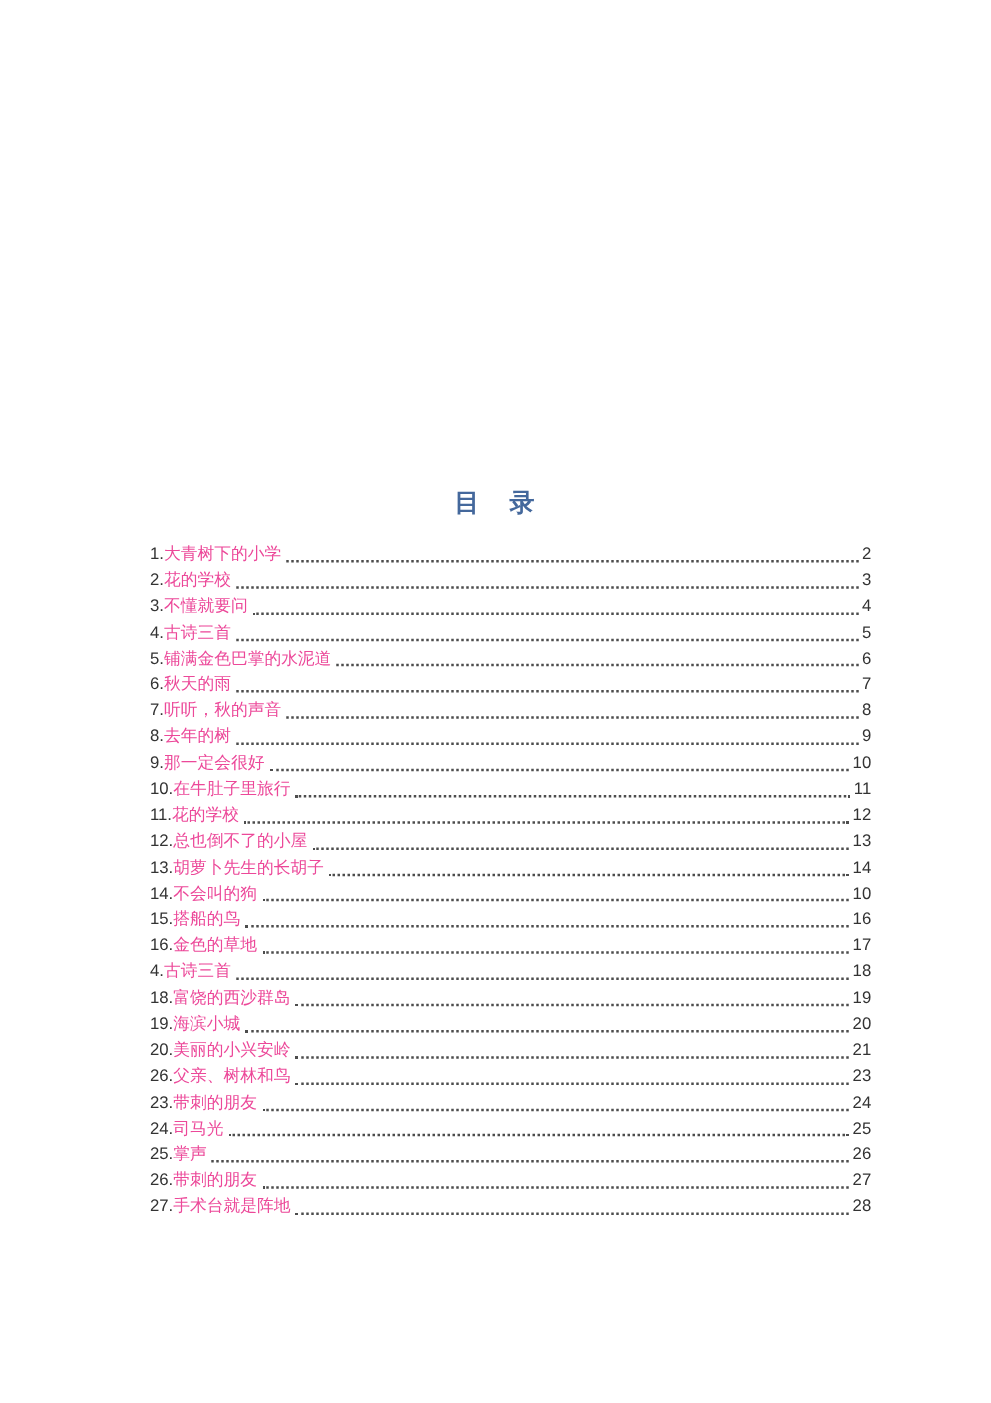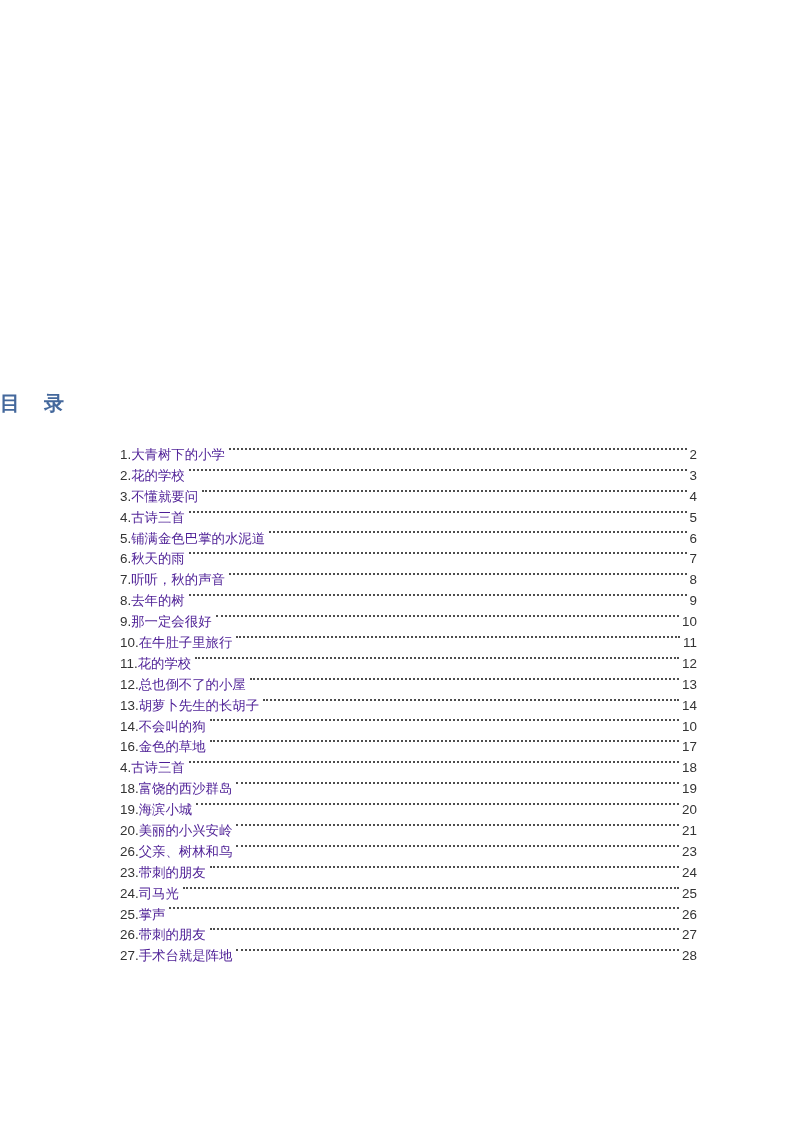--- a/index.html
+++ b/index.html
@@ -18,21 +18,21 @@
     width: 793px;
     height: 1122px;
     background: #ffffff;
     box-sizing: border-box;
     padding-top: 389px;
   }
   .toc-title {
     margin: 0 0 16px 0;
     height: 28px;
     line-height: 28px;
-    text-align: left;
+    text-align: center;
     font-family: "Liberation Sans", "DejaVu Sans", sans-serif;
     font-size: 20px;
     font-weight: bold;
     color: #44689c;
     letter-spacing: 2px;
   }
   .toc-list {
     margin-left: 120px;
     margin-right: 96px; 
   }
@@ -43,22 +43,21 @@
     line-height: 20.9px;
     font-size: 13.4px;
     white-space: nowrap;
     cursor: pointer;
   }
   .toc-num {
     font-family: "Liberation Sans", "DejaVu Sans", sans-serif;
     color: #333333;
   }
   .toc-label {
-    color: #4c1d95;
-    margin-top: 12px;
+    color: #ec4899;
   }
   .toc-leader {
     flex: 1 1 auto;
     align-self: flex-end;
     border-bottom: 2px dotted #4d4d4d;
     margin: 0 3px 4px 4px;
     min-width: 10px;
   }
   .toc-page {
     font-family: "Liberation Sans", "DejaVu Sans", sans-serif;
@@ -153,20 +152,26 @@
         <span class="toc-leader"></span>
         <span class="toc-page">14</span>
       </div>
       <div class="toc-row">
         <span class="toc-num">14.</span>
         <span class="toc-label">不会叫的狗</span>
         <span class="toc-leader"></span>
         <span class="toc-page">10</span>
       </div>
       <div class="toc-row">
+        <span class="toc-num">15.</span>
+        <span class="toc-label">搭船的鸟</span>
+        <span class="toc-leader"></span>
+        <span class="toc-page">16</span>
+      </div>
+      <div class="toc-row">
         <span class="toc-num">16.</span>
         <span class="toc-label">金色的草地</span>
         <span class="toc-leader"></span>
         <span class="toc-page">17</span>
       </div>
       <div class="toc-row">
         <span class="toc-num">4.</span>
         <span class="toc-label">古诗三首</span>
         <span class="toc-leader"></span>
         <span class="toc-page">18</span>

